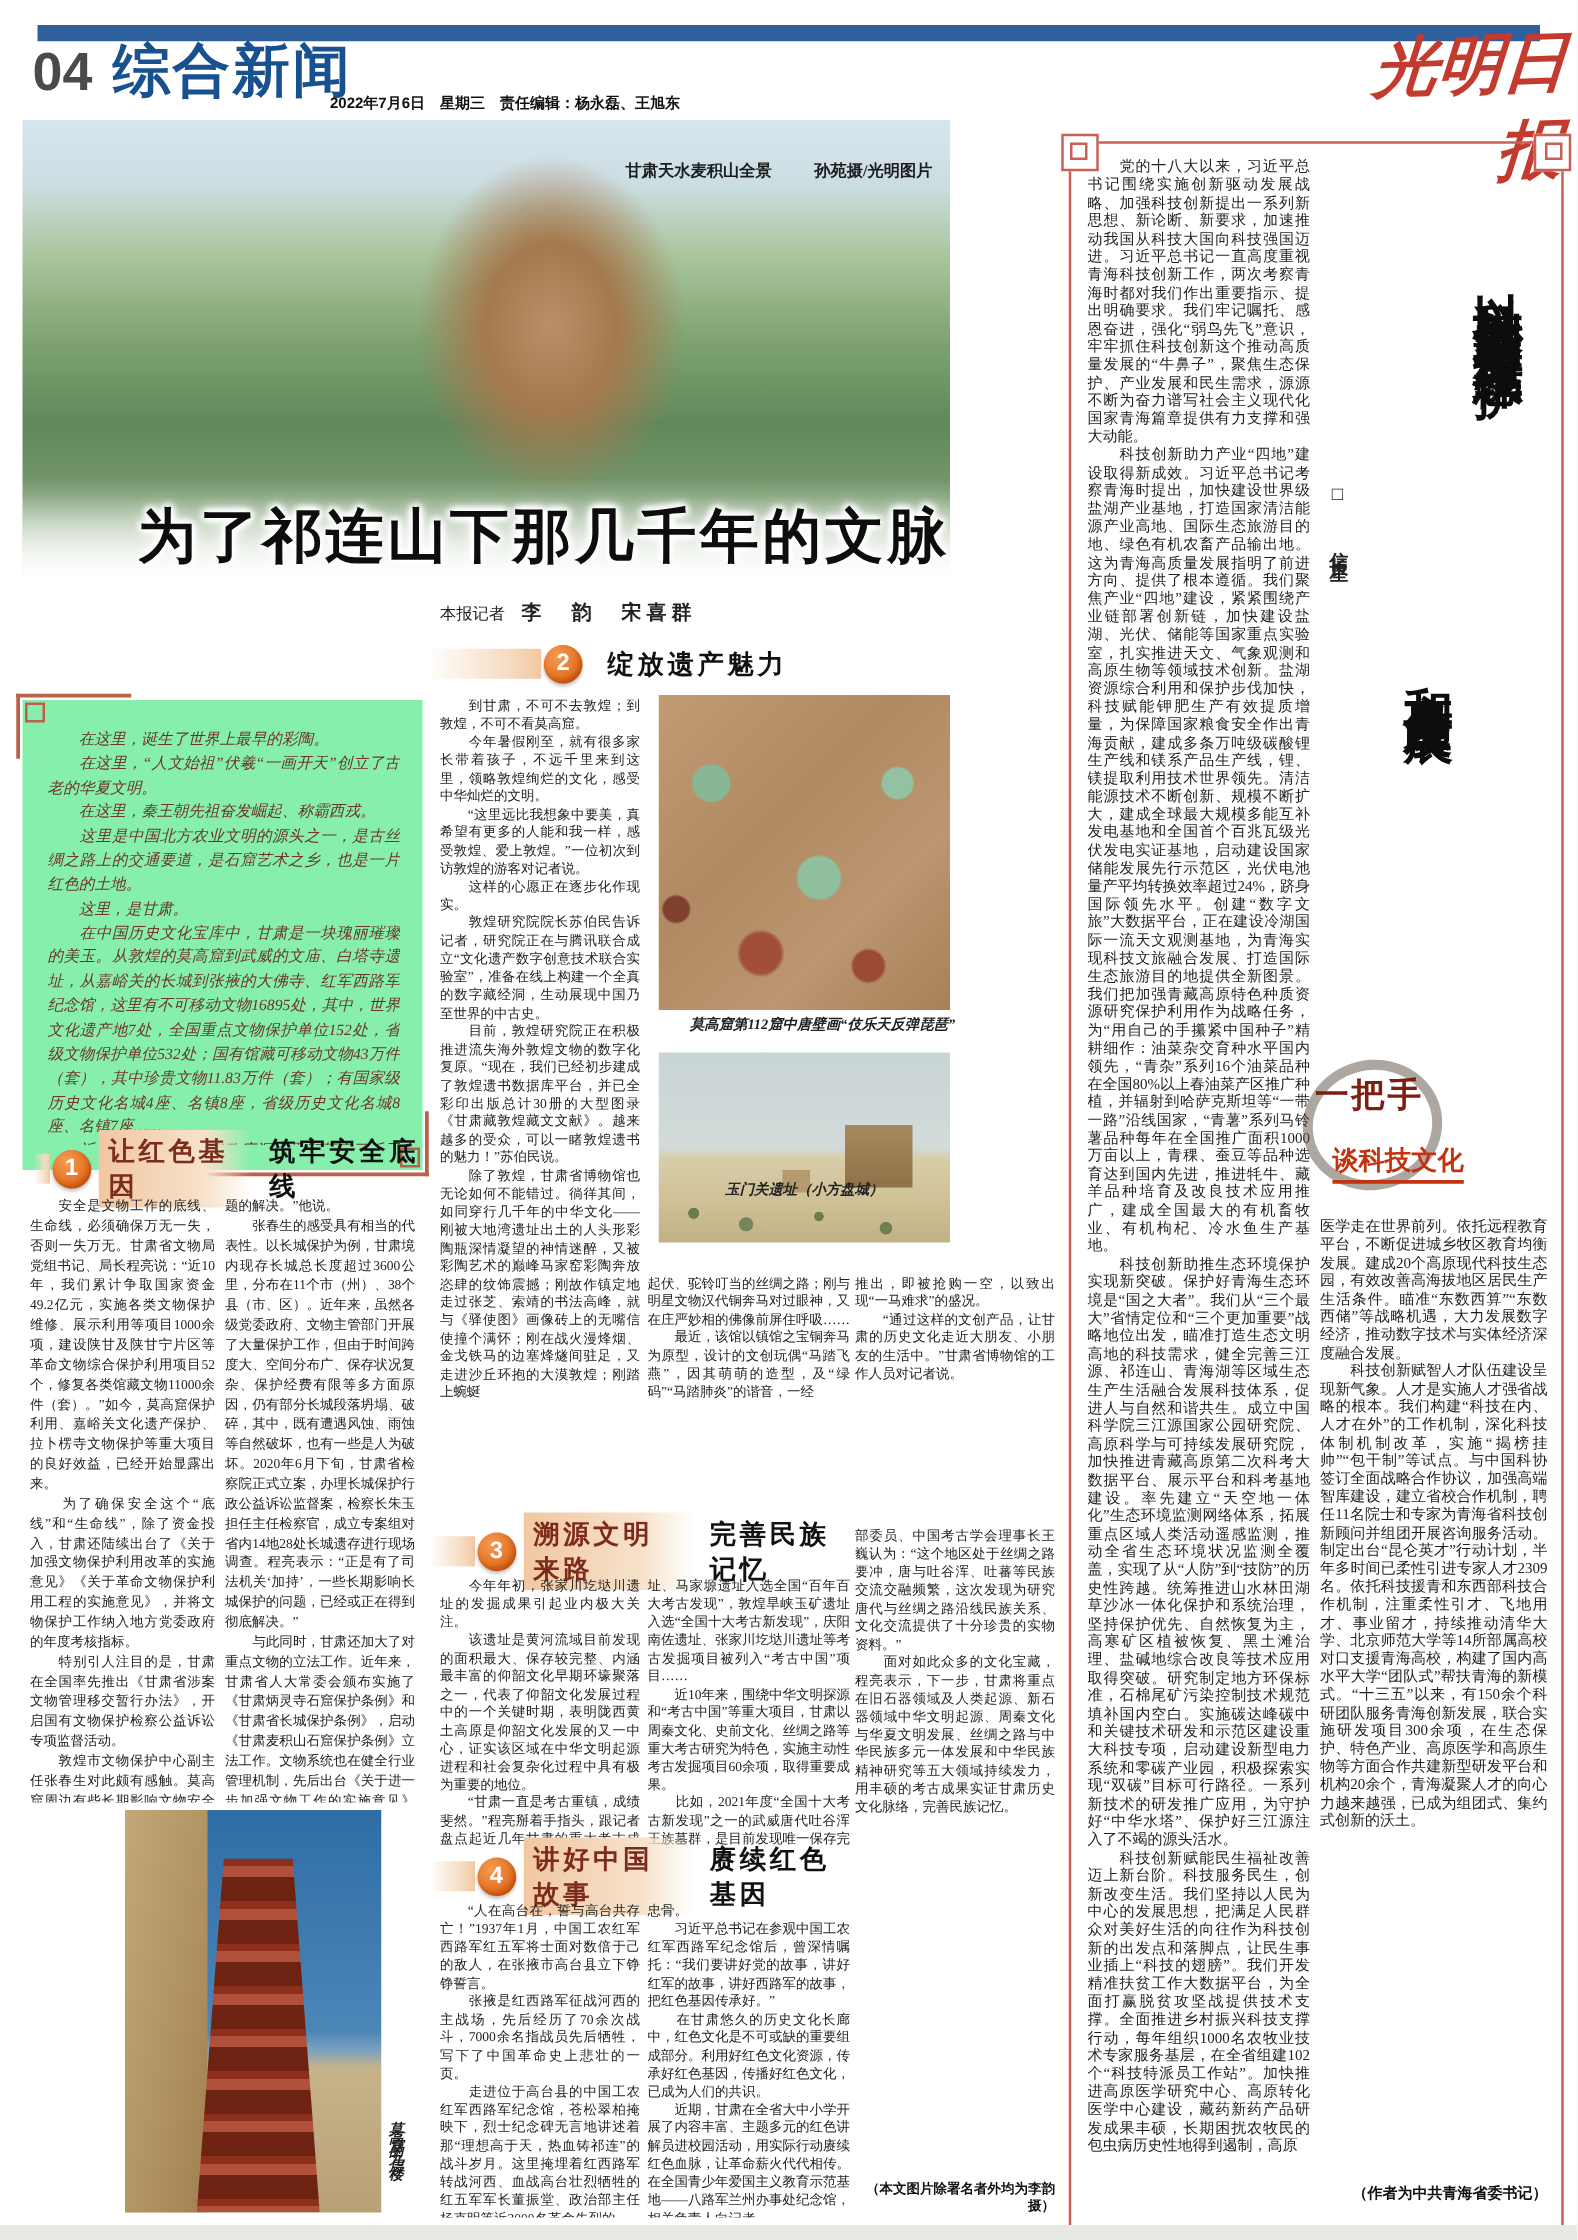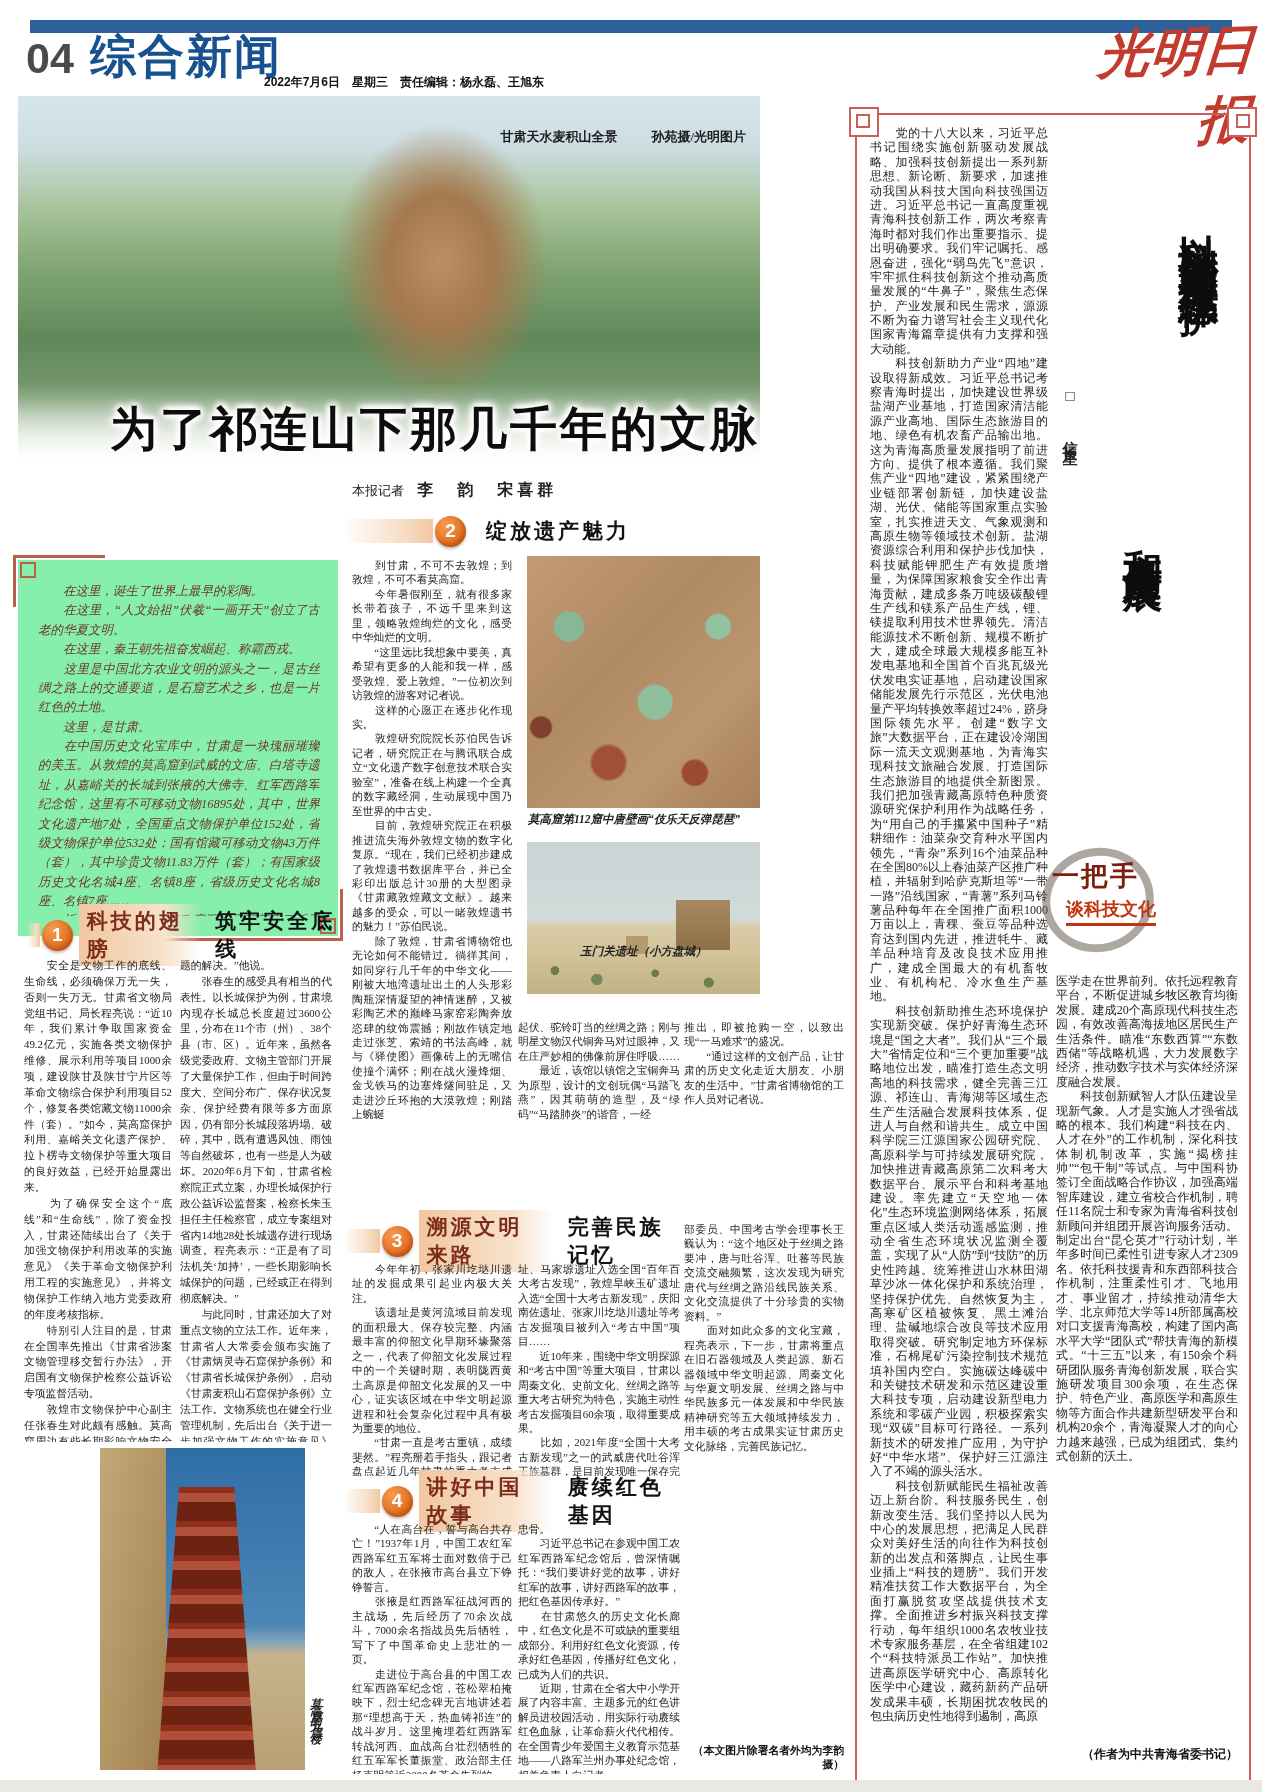--- a/index.html
+++ b/index.html
@@ -80,21 +80,21 @@
   .rorn::before{content:"";position:absolute;inset:0;border:2px solid #c86058;}
   .rorn::after{content:"";position:absolute;left:7px;top:7px;width:10px;height:10px;border:2px solid #c86058;}
   .rorn.tl{left:-8px;top:-8px;background:#fff;}
   .rorn.tr{right:-8px;top:-8px;background:#fff;transform:scaleX(-1);}
   .rcol{font-size:12px;line-height:1.2;text-align:justify;color:#1e1e1e;white-space:pre-wrap;overflow:hidden;}
   .vhead{writing-mode:vertical-rl;white-space:pre-wrap;font-size:40px;font-weight:900;letter-spacing:5px;line-height:1.4;color:#0d0d0d;}
   .vauthor{writing-mode:vertical-rl;font-size:15px;font-weight:bold;letter-spacing:5px;color:#222;}
   .badge{width:130px;height:108px;}
   .badge .ring{position:absolute;left:-4px;top:-2px;width:96px;height:88px;border:8px solid rgba(92,80,70,.5);border-radius:50%;transform:rotate(-14deg);}
   .badge .l1{position:relative;font-family:"Liberation Sans","DejaVu Sans",sans-serif;font-size:27px;font-weight:900;color:#7c1f10;margin:8px 0 0 6px;letter-spacing:2px;}
-  .badge .l2{position:relative;font-family:"Liberation Sans","DejaVu Sans",sans-serif;font-size:18px;font-weight:900;color:#c2330f;margin:3px 0 0 20px;border-bottom:3px solid #c2330f;display:inline-block;padding-bottom:2px;}
+  .badge .l2{position:relative;font-family:"Liberation Sans","DejaVu Sans",sans-serif;font-size:21px;font-weight:900;color:#c2330f;margin:20px 0 0 20px;border-bottom:3px solid #c2330f;display:inline-block;padding-bottom:2px;}
   .rnote{font-size:12px;font-weight:bold;text-align:right;color:#111;}
   .botband{left:0;top:1780px;width:1262px;height:12px;background:#e8e8e5;}
 </style>
 </head>
 <body>
 
 <div id="page">
 
   <div class="abs topbar"></div>
   <div class="abs pageno">04</div>
@@ -121,21 +121,21 @@
 　　在这里，秦王朝先祖奋发崛起、称霸西戎。
 　　这里是中国北方农业文明的源头之一，是古丝绸之路上的交通要道，是石窟艺术之乡，也是一片红色的土地。
 　　这里，是甘肃。
 　　在中国历史文化宝库中，甘肃是一块瑰丽璀璨的美玉。从敦煌的莫高窟到武威的文庙、白塔寺遗址，从嘉峪关的长城到张掖的大佛寺、红军西路军纪念馆，这里有不可移动文物16895处，其中，世界文化遗产地7处，全国重点文物保护单位152处，省级文物保护单位532处；国有馆藏可移动文物43万件（套），其中珍贵文物11.83万件（套）；有国家级历史文化名城4座、名镇8座，省级历史文化名城8座、名镇7座……
 　　近年来，甘肃省委省政府深入贯彻落实习近平总书记关于历史文化遗产保护重要指示要求，坚持“保护为主、抢救第一、合理利用、加强管理”的工作方针，文物保护利用各项工作取得历史性成就、实现历史性突破。</div>
   </div>
 
   <div class="abs sechead" style="left:28px;top:916px;width:308px;">
     <span class="lead" style="width:14px;"></span>
     <span class="circ">1</span>
-    <span class="t1">科技的翅膀</span>
+    <span class="t1">让红色基因</span>
     <span class="t2">筑牢安全底线</span>
   </div>
   <div class="abs col" style="left:24px;top:958px;width:148px;height:484px;">　　安全是文物工作的底线、生命线，必须确保万无一失，否则一失万无。甘肃省文物局党组书记、局长程亮说：“近10年，我们累计争取国家资金49.2亿元，实施各类文物保护维修、展示利用等项目1000余项，建设陕甘及陕甘宁片区等革命文物综合保护利用项目52个，修复各类馆藏文物11000余件（套）。”如今，莫高窟保护利用、嘉峪关文化遗产保护、拉卜楞寺文物保护等重大项目的良好效益，已经开始显露出来。
 　　为了确保安全这个“底线”和“生命线”，除了资金投入，甘肃还陆续出台了《关于加强文物保护利用改革的实施意见》《关于革命文物保护利用工程的实施意见》，并将文物保护工作纳入地方党委政府的年度考核指标。
 　　特别引人注目的是，甘肃在全国率先推出《甘肃省涉案文物管理移交暂行办法》，开启国有文物保护检察公益诉讼专项监督活动。
 　　敦煌市文物保护中心副主任张春生对此颇有感触。莫高窟周边有些长期影响文物安全的问题，“正是由于检察机关发出检察建议，更易引起地方党委政府重视，这些长期解决不了的问题由此出现转机，有力推动了文保问</div>
   <div class="abs col" style="left:180px;top:958px;width:152px;height:484px;">题的解决。”他说。
 　　张春生的感受具有相当的代表性。以长城保护为例，甘肃境内现存长城总长度超过3600公里，分布在11个市（州）、38个县（市、区）。近年来，虽然各级党委政府、文物主管部门开展了大量保护工作，但由于时间跨度大、空间分布广、保存状况复杂、保护经费有限等多方面原因，仍有部分长城段落坍塌、破碎，其中，既有遭遇风蚀、雨蚀等自然破坏，也有一些是人为破坏。2020年6月下旬，甘肃省检察院正式立案，办理长城保护行政公益诉讼监督案，检察长朱玉担任主任检察官，成立专案组对省内14地28处长城遗存进行现场调查。程亮表示：“正是有了司法机关‘加持’，一些长期影响长城保护的问题，已经或正在得到彻底解决。”
 　　与此同时，甘肃还加大了对重点文物的立法工作。近年来，甘肃省人大常委会颁布实施了《甘肃炳灵寺石窟保护条例》和《甘肃省长城保护条例》，启动《甘肃麦积山石窟保护条例》立法工作。文物系统也在健全行业管理机制，先后出台《关于进一步加强文物工作的实施意见》《甘肃省文物安全管理办法》等规范性文件。</div>
 
@@ -151,21 +151,21 @@
     <span class="t2">绽放遗产魅力</span>
   </div>
   <div class="abs colm" style="left:352px;top:558px;width:160px;height:658px;">　　到甘肃，不可不去敦煌；到敦煌，不可不看莫高窟。
 　　今年暑假刚至，就有很多家长带着孩子，不远千里来到这里，领略敦煌绚烂的文化，感受中华灿烂的文明。
 　　“这里远比我想象中要美，真希望有更多的人能和我一样，感受敦煌、爱上敦煌。”一位初次到访敦煌的游客对记者说。
 　　这样的心愿正在逐步化作现实。
 　　敦煌研究院院长苏伯民告诉记者，研究院正在与腾讯联合成立“文化遗产数字创意技术联合实验室”，准备在线上构建一个全真的数字藏经洞，生动展现中国乃至世界的中古史。
 　　目前，敦煌研究院正在积极推进流失海外敦煌文物的数字化复原。“现在，我们已经初步建成了敦煌遗书数据库平台，并已全彩印出版总计30册的大型图录《甘肃藏敦煌藏文文献》。越来越多的受众，可以一睹敦煌遗书的魅力！”苏伯民说。
 　　除了敦煌，甘肃省博物馆也无论如何不能错过。徜徉其间，如同穿行几千年的中华文化——刚被大地湾遗址出土的人头形彩陶瓶深情凝望的神情迷醉，又被彩陶艺术的巅峰马家窑彩陶奔放恣肆的纹饰震撼；刚故作镇定地走过张芝、索靖的书法高峰，就与《驿使图》画像砖上的无嘴信使撞个满怀；刚在战火漫烽烟、金戈铁马的边塞烽燧间驻足，又走进沙丘环抱的大漠敦煌；刚踏上蜿蜒</div>
   <div class="abs photo-mural"></div>
-  <div class="abs caption" style="left:512px;top:812px;width:244px;font-style:italic;">莫高窟第112窟中唐壁画“伎乐天反弹琵琶”</div>
+  <div class="abs caption" style="left:536px;top:812px;width:244px;font-style:italic;">莫高窟第112窟中唐壁画“伎乐天反弹琵琶”</div>
   <div class="abs photo-desert">
     <div class="fort"></div>
     <div class="shrubs"></div>
   </div>
   <div class="abs caption" style="left:527px;top:944px;width:233px;">玉门关遗址（小方盘城）</div>
   <div class="abs colm" style="left:518px;top:1020px;width:162px;height:196px;">起伏、驼铃叮当的丝绸之路；刚与明星文物汉代铜奔马对过眼神，又在庄严妙相的佛像前屏住呼吸……
 　　最近，该馆以镇馆之宝铜奔马为原型，设计的文创玩偶“马踏飞燕”，因其萌萌的造型，及“绿码”“马踏肺炎”的谐音，一经</div>
   <div class="abs colm" style="left:684px;top:1020px;width:160px;height:196px;">推出，即被抢购一空，以致出现“一马难求”的盛况。
 　　“通过这样的文创产品，让甘肃的历史文化走近大朋友、小朋友的生活中。”甘肃省博物馆的工作人员对记者说。</div>
 

